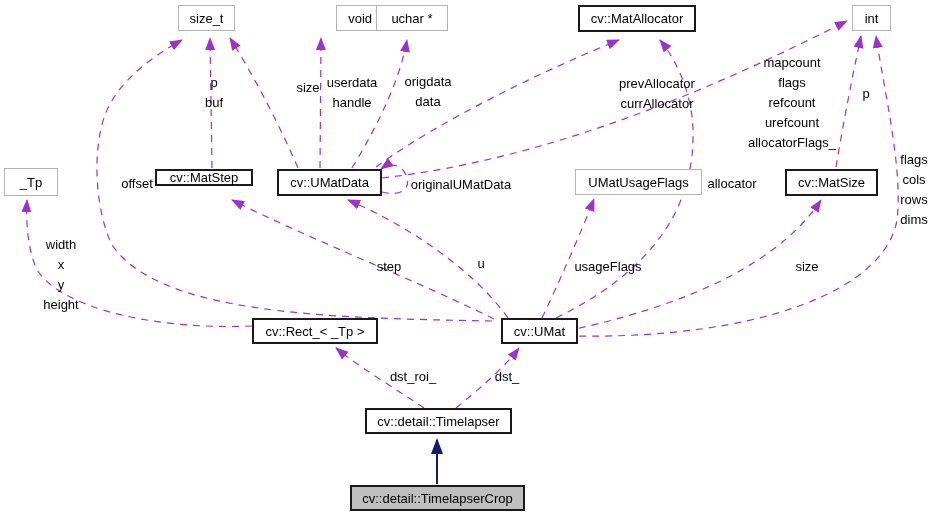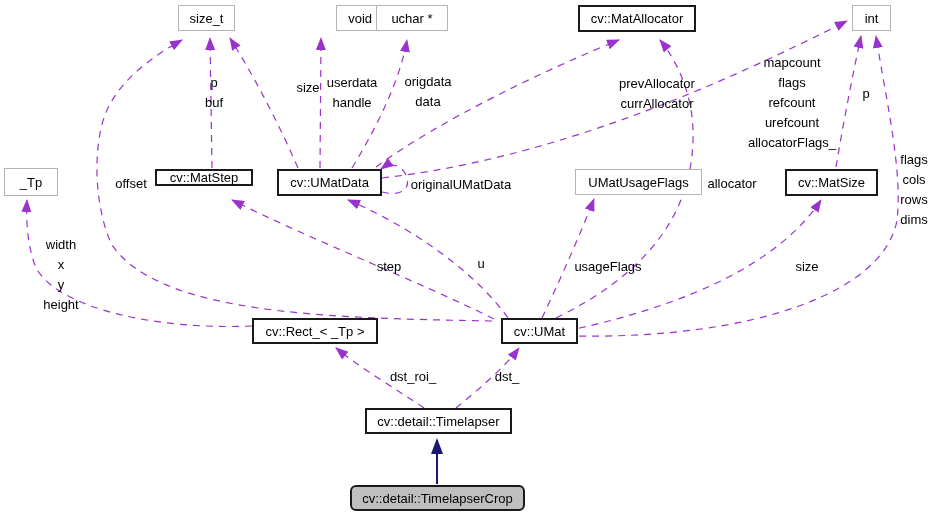--- a/index.html
+++ b/index.html
@@ -60,42 +60,42 @@
   <div class="node plain" style="left:4px;top:168px;width:54px;height:28px;">_Tp</div>
   <div class="node linked" style="left:155px;top:169px;width:98px;height:17px;">cv::MatStep</div>
   <div class="node linked" style="left:277px;top:169px;width:105px;height:27px;">cv::UMatData</div>
   <div class="node plain" style="left:535px;top:169px;width:127px;height:26px;margin-left:40px;">UMatUsageFlags</div>
   <div class="node linked" style="left:785px;top:169px;width:93px;height:27px;">cv::MatSize</div>
 
   <div class="node linked" style="left:252px;top:318px;width:126px;height:26px;">cv::Rect_&lt; _Tp &gt;</div>
   <div class="node linked" style="left:489px;top:318px;width:77px;height:26px;margin-left:12px;">cv::UMat</div>
 
   <div class="node linked" style="left:365px;top:408px;width:147px;height:26px;">cv::detail::Timelapser</div>
-  <div class="node selected" style="left:350px;top:485px;width:175px;height:26px;border-radius:6px;">cv::detail::TimelapserCrop</div>
+  <div class="node selected" style="left:350px;top:485px;width:175px;height:26px;">cv::detail::TimelapserCrop</div>
 
   <div class="elabel" style="left:214px;top:73px;">p
 buf</div>
   <div class="elabel" style="left:308px;top:78px;">size</div>
   <div class="elabel" style="left:352px;top:73px;">userdata
 handle</div>
   <div class="elabel" style="left:428px;top:72px;">origdata
 data</div>
   <div class="elabel" style="left:625px;top:74px;margin-left:32px;">prevAllocator
 currAllocator</div>
   <div class="elabel" style="left:792px;top:53px;">mapcount
 flags
 refcount
 urefcount
 allocatorFlags_</div>
   <div class="elabel" style="left:866px;top:84px;">p</div>
   <div class="elabel" style="left:914px;top:150px;">flags
 cols
 rows
 dims</div>
-  <div class="elabel" style="left:131px;top:174px;">offset</div>
+  <div class="elabel" style="left:137px;top:174px;">offset</div>
   <div class="elabel" style="left:461px;top:175px;">originalUMatData</div>
   <div class="elabel" style="left:61px;top:235px;">width
 x
 y
 height</div>
   <div class="elabel" style="left:389px;top:257px;">step</div>
   <div class="elabel" style="left:481px;top:254px;">u</div>
   <div class="elabel" style="left:608px;top:257px;">usageFlags</div>
   <div class="elabel" style="left:732px;top:174px;">allocator</div>
   <div class="elabel" style="left:807px;top:257px;">size</div>

